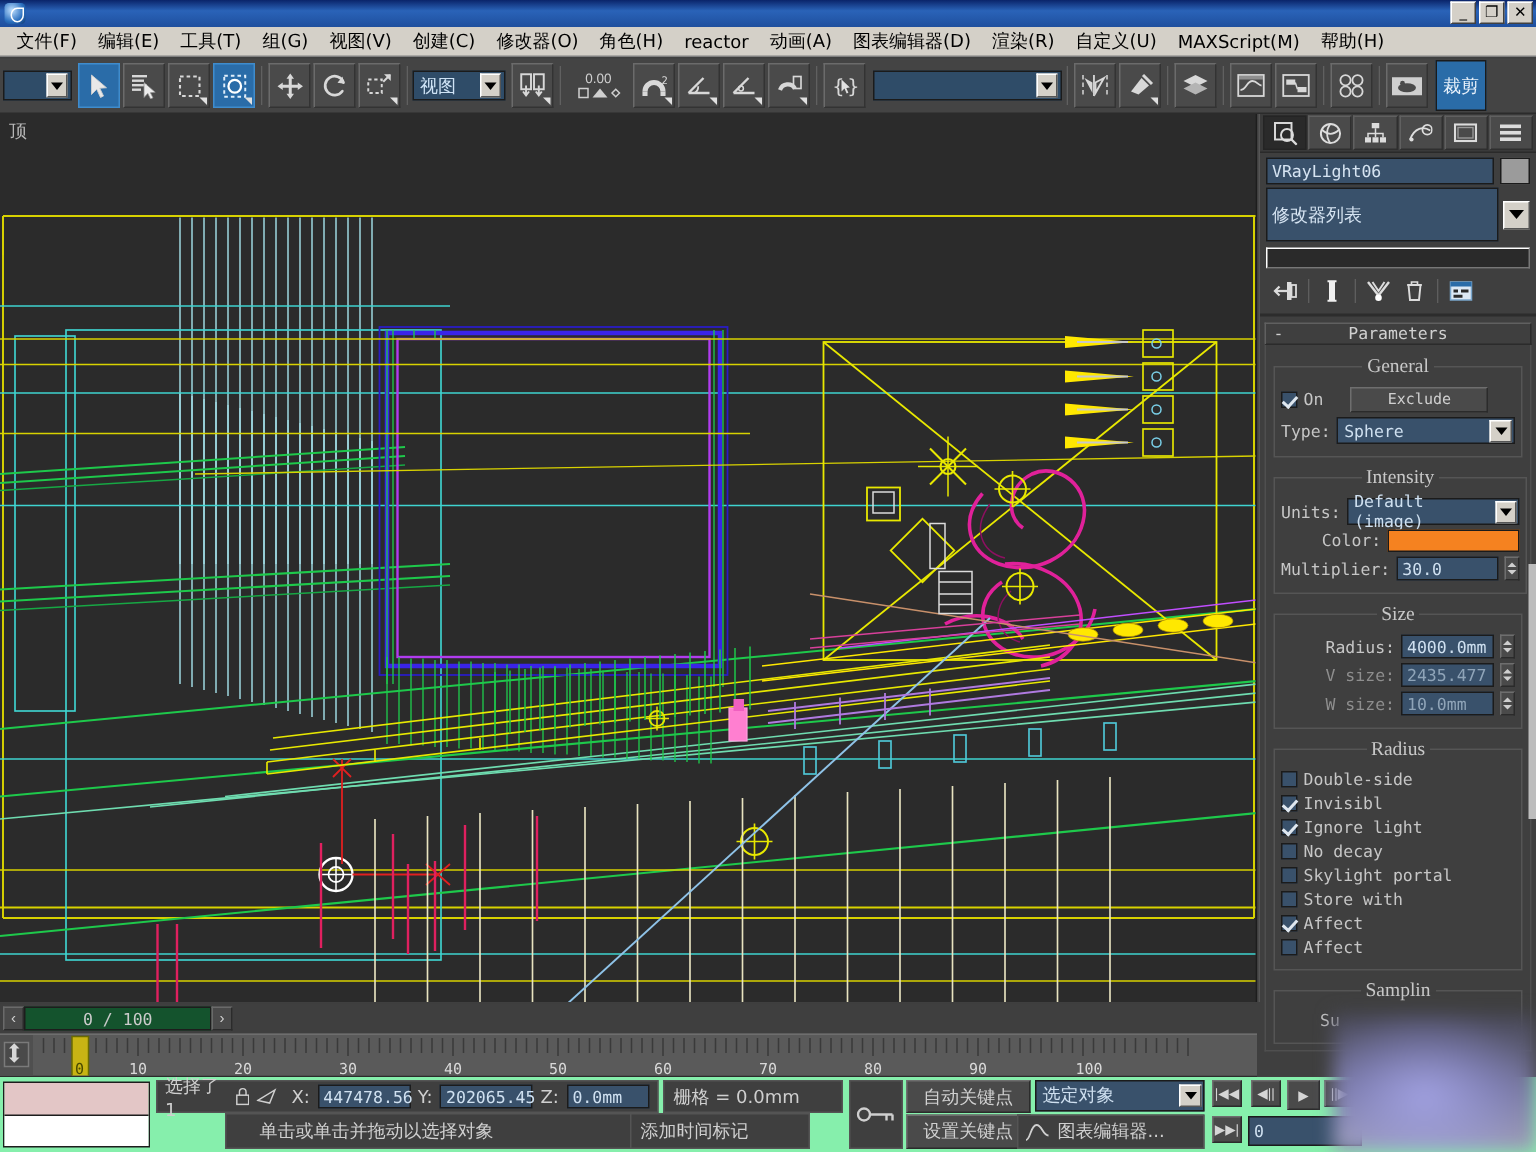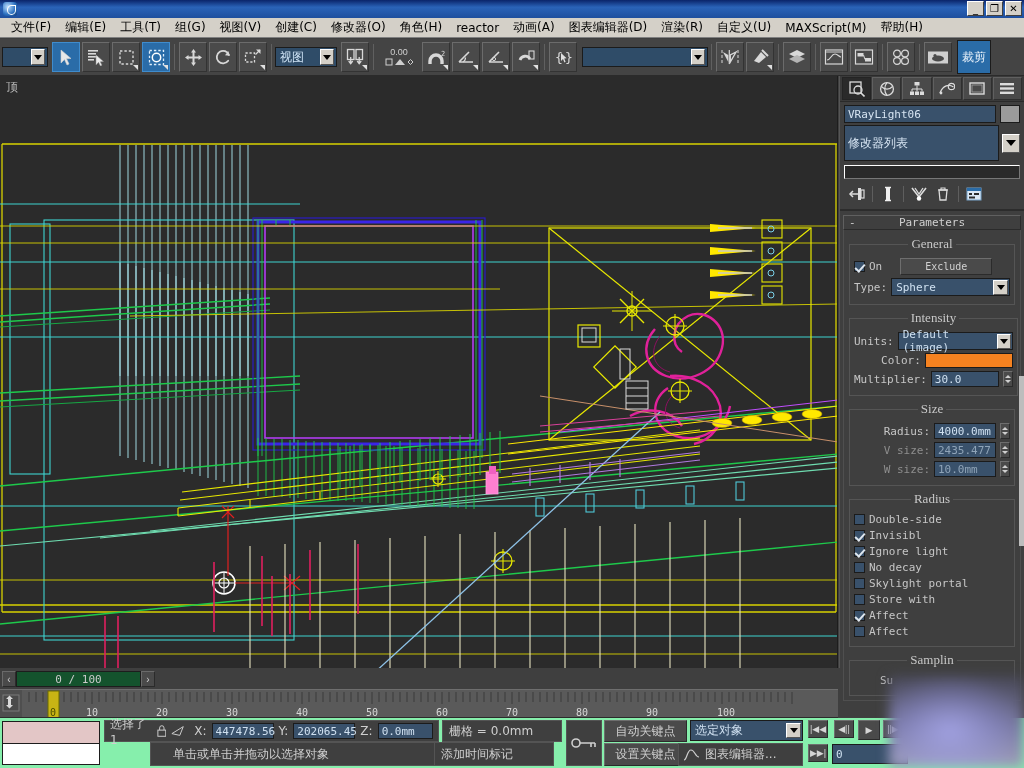--- a/index.html
+++ b/index.html
@@ -1222,21 +1222,21 @@
       <div class="coordf" style="width:62px;">0.0mm</div>
     </div>
 
     <div class="statpanel" style="left:118px;top:24px;width:335px;height:24px;padding:0 22px;margin-left:32px;">
       <span class="sline">单击或单击并拖动以选择对象</span>
     </div>
 
     <div class="statpanel" style="left:442px;top:2px;width:120px;height:22px;padding:0 6px;">
       <span class="sline">栅格 = 0.0mm</span>
     </div>
-    <div class="statpanel" style="left:434px;top:24px;width:120px;height:24px;padding:0 6px;">
+    <div class="statpanel" style="left:420px;top:24px;width:120px;height:24px;padding:0 6px;">
       <span class="sline">添加时间标记</span>
     </div>
 
     <div class="statpanel" style="left:566px;top:2px;width:36px;height:46px;justify-content:center;">
       <svg width="26" height="14" viewBox="0 0 26 14">
         <circle cx="5" cy="7" r="4" fill="none" stroke="#cfcfcf" stroke-width="1.6"></circle>
         <path d="M9 7 L24 7 M20 7 L20 11 M24 7 L24 11" stroke="#cfcfcf" stroke-width="1.6" fill="none"></path>
       </svg>
     </div>
 

